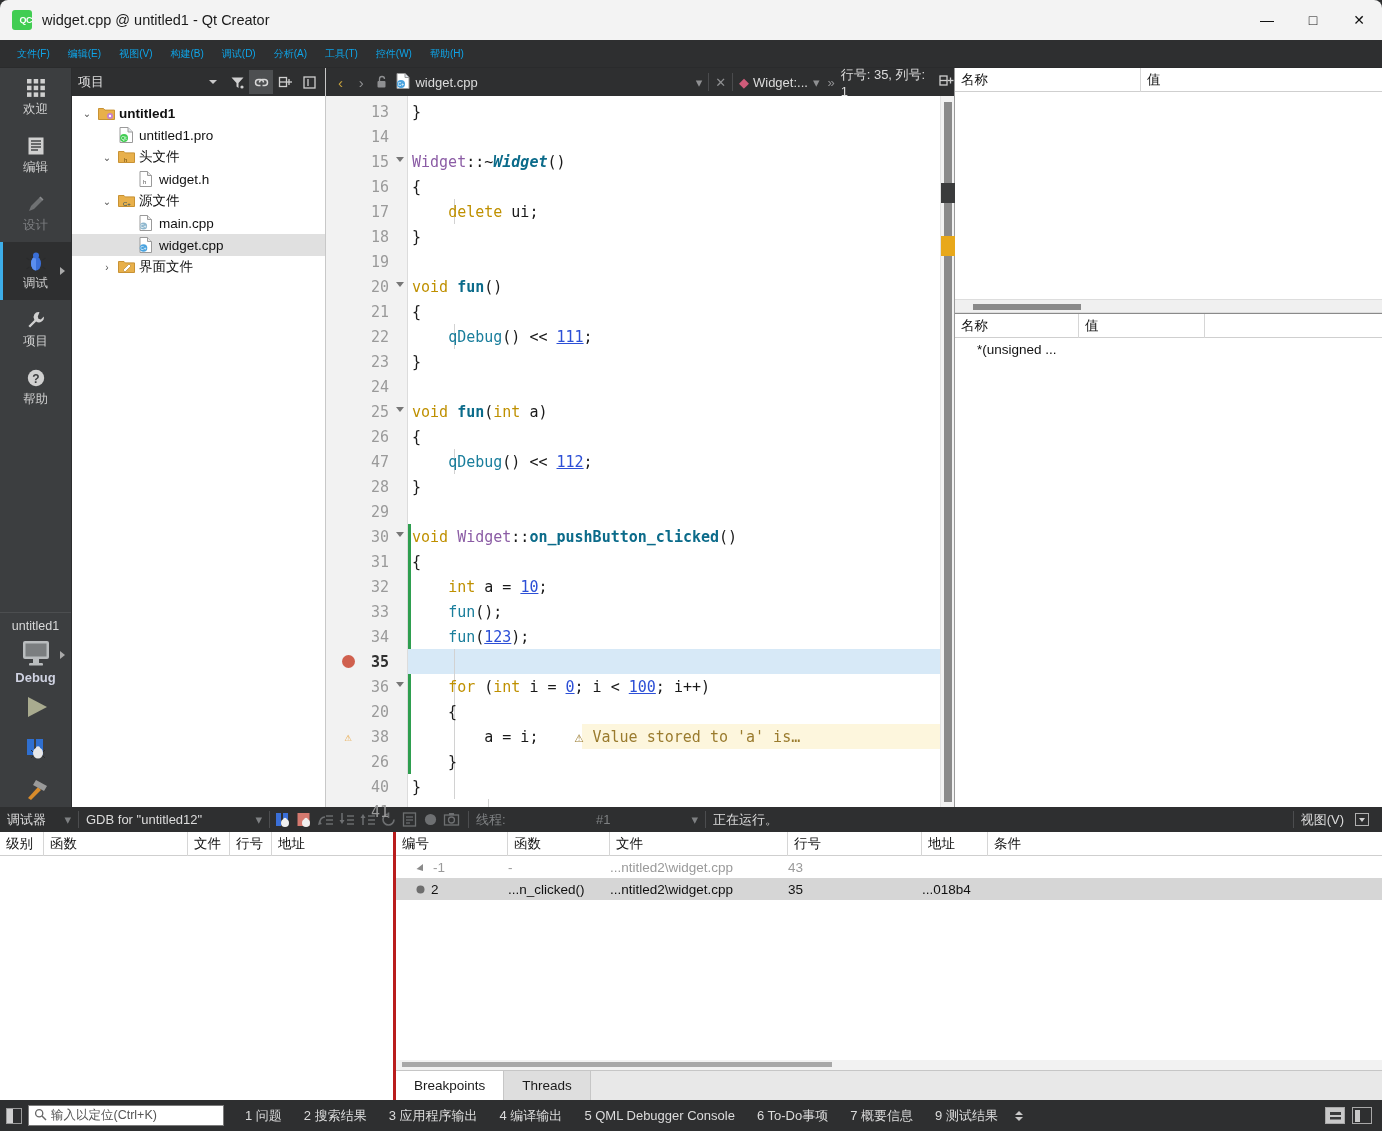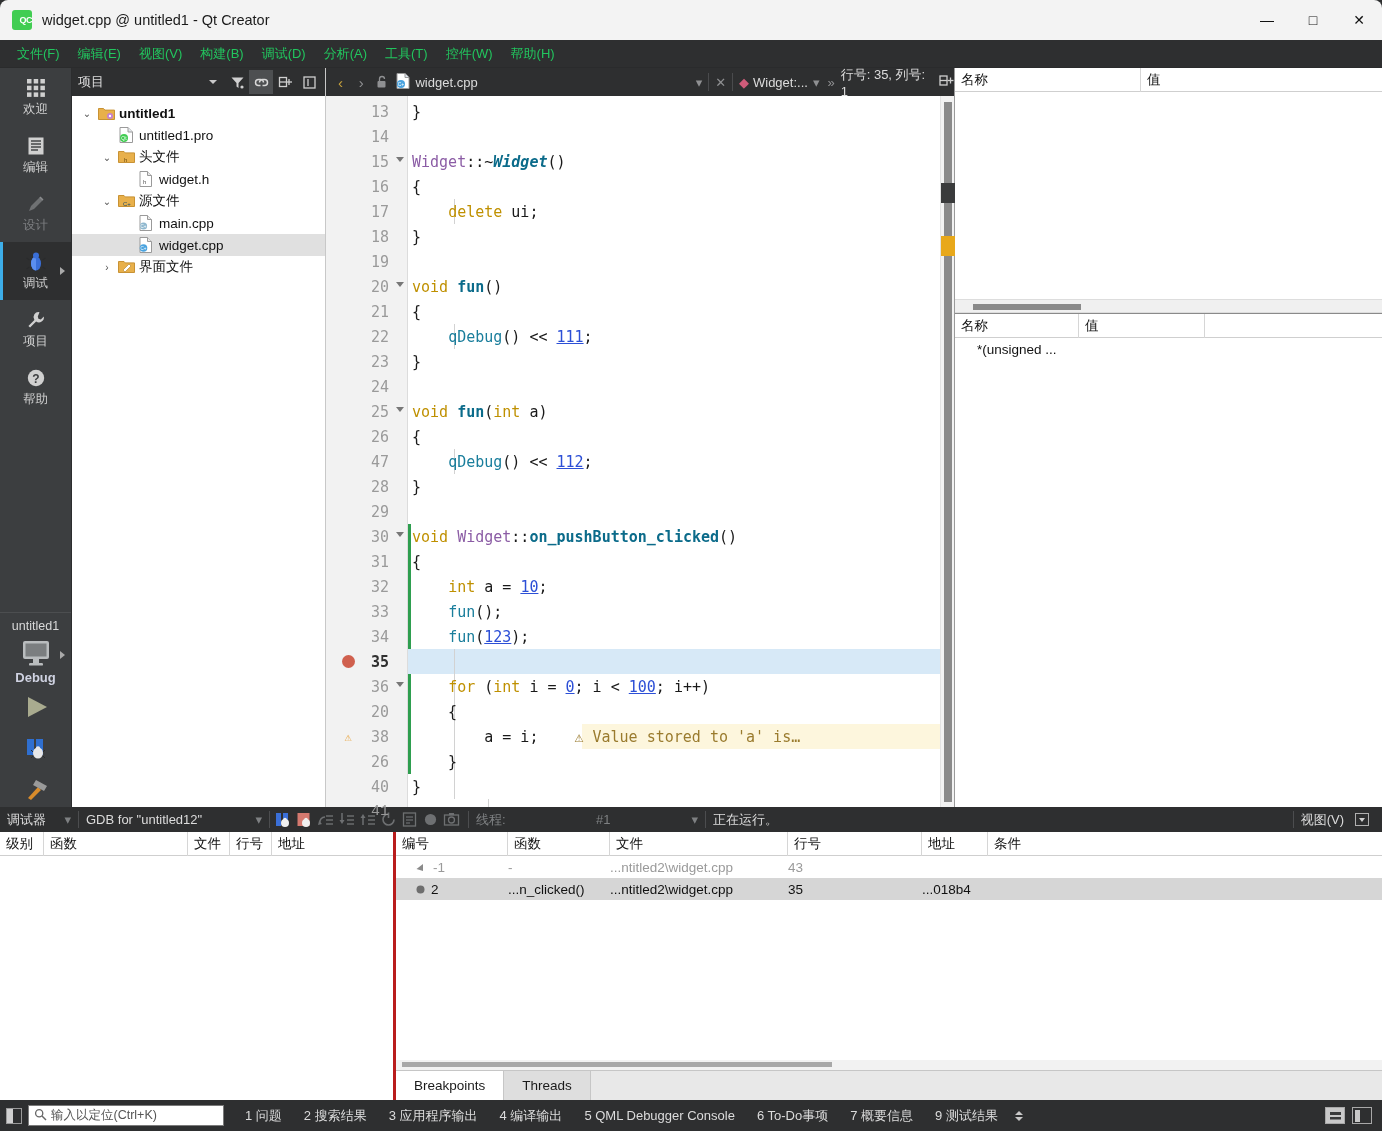--- a/index.html
+++ b/index.html
@@ -32,21 +32,21 @@
     width:46px; height:40px; display:flex; align-items:center; justify-content:center;
     font-size:14px; color:#111;
   }
 
   
   .menubar {
     height:28px; background:#2e2f30; display:flex; align-items:center;
     padding-left:8px; flex:0 0 28px; border-bottom:1px solid #2a2b2c;
   }
   .menubar .mi {
-    color:#22c55e; font-size:13px; padding:3px 9px; white-space:nowrap; cursor:default;
+    color:#0ea5e9; font-size:10px; padding:3px 9px; white-space:nowrap; cursor:default;
   }
 
   
   .mainrow { flex:1 1 auto; display:flex; min-height:0; }
 
   
   .modebar {
     width:72px; background:#3c3e40; display:flex; flex-direction:column;
     flex:0 0 72px; border-right:1px solid #2c2d2e;
   }
@@ -670,21 +670,21 @@
               <span class="gnum" style="width: 34px;">26</span>
               <span class="gfold"></span>
             </div>
             <div class="grow">
               <span class="gmark"></span>
               <span class="gnum" style="width: 34px;">40</span>
               <span class="gfold"></span>
             </div>
             <div class="grow">
               <span class="gmark"></span>
-              <span class="gnum" style="width: 34px; font-family: Liberation Mono, monospace;">41</span>
+              <span class="gnum" style="width: 34px;">41</span>
               <span class="gfold"></span>
             </div>
           </div>
         <div class="codearea" id="codearea">
           <div class="greenbar" style="top:428px;height:250px;"></div>
         <div class="crow"><span class="txt"><span class="pl">}</span></span></div>
             <div class="crow"><span class="txt"></span></div>
             <div class="crow"><span class="txt"><span class="cls">Widget</span><span class="pl">::~</span><span class="fnb">Widget</span><span class="pl">()</span></span></div>
             <div class="crow"><span class="txt"><span class="pl">{</span></span></div>
             <div class="crow"><span class="txt"><span class="pl">    </span><span class="kw">delete</span><span class="pl"> ui;</span></span></div>

